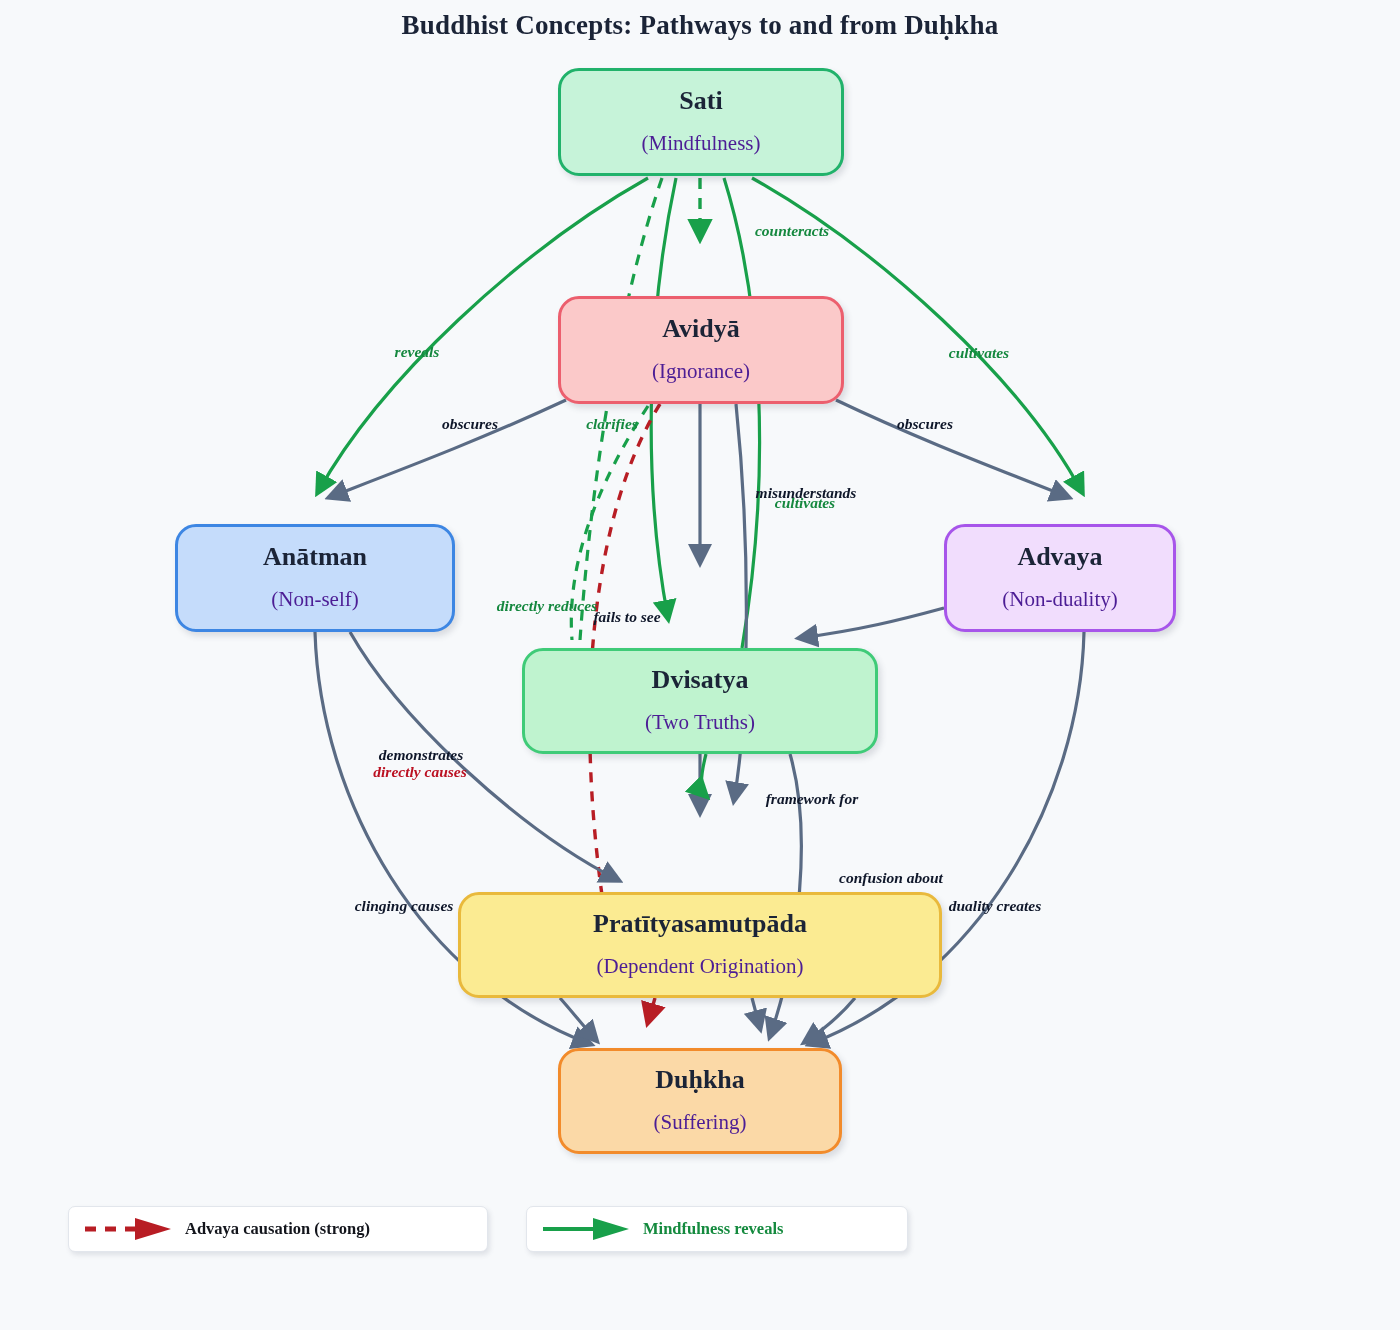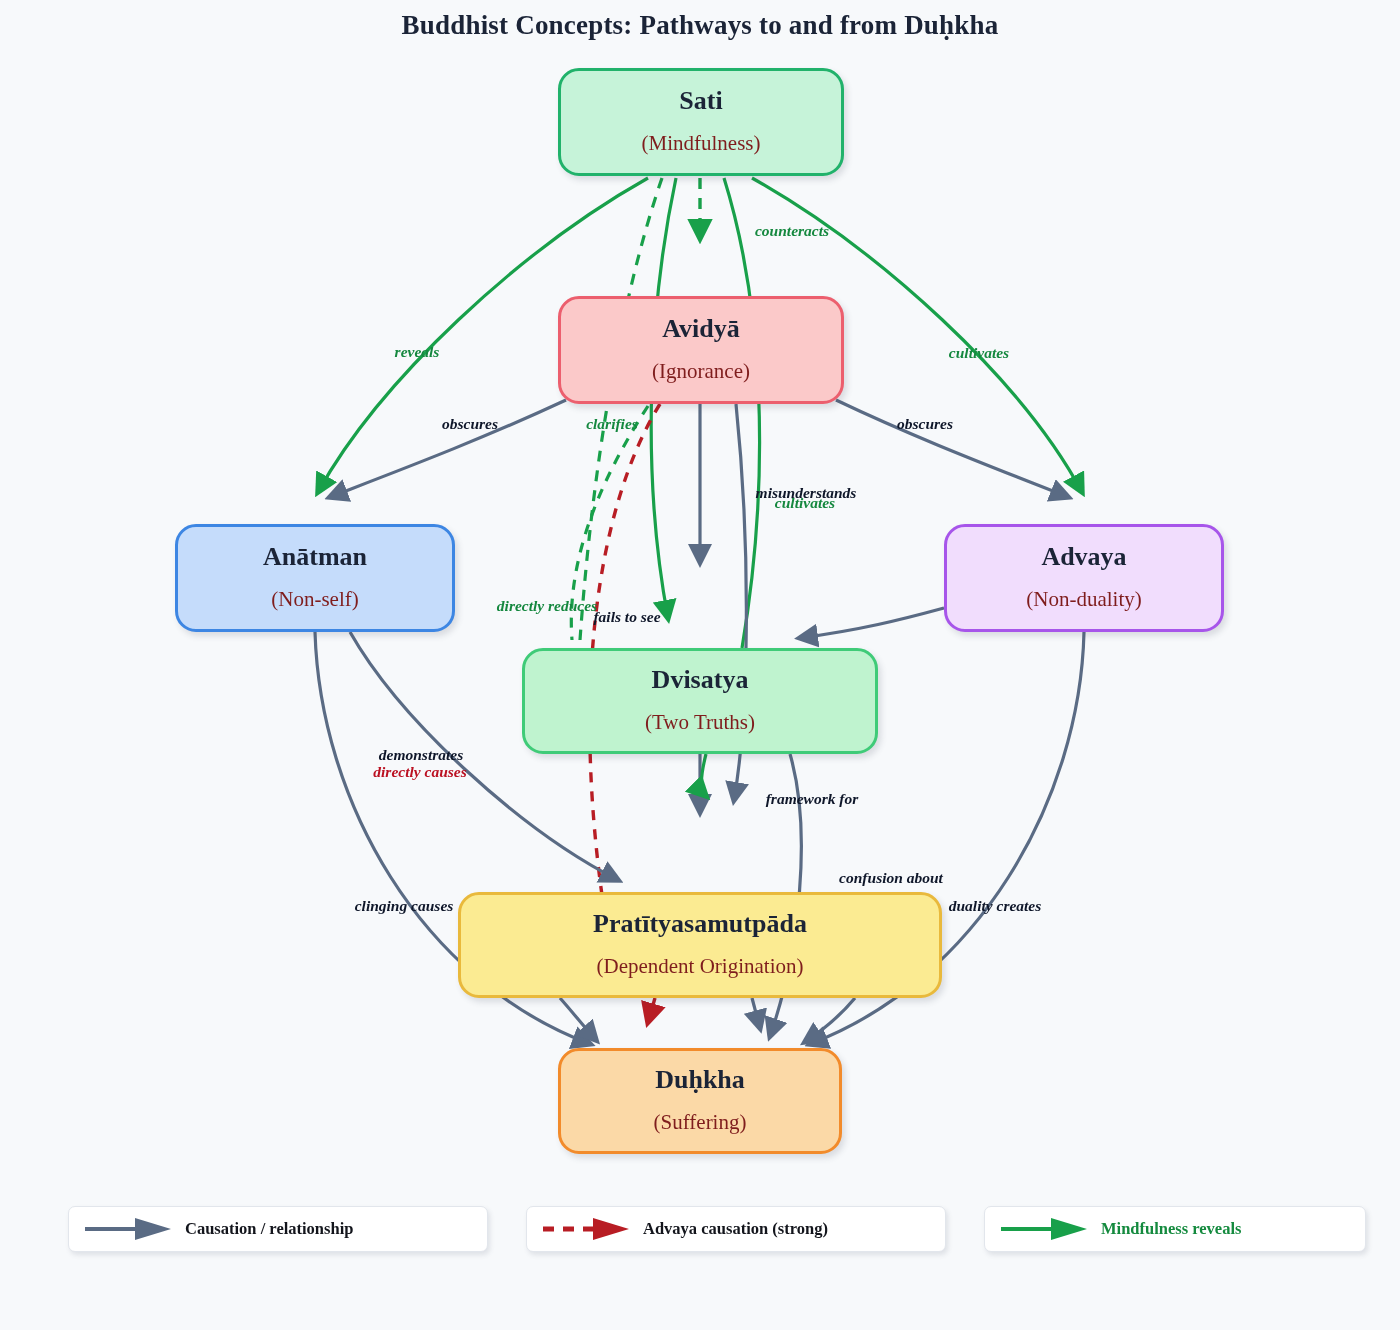--- a/index.html
+++ b/index.html
@@ -44,21 +44,21 @@
     box-shadow: 3px 4px 6px rgba(60,70,90,0.16);
   }
   .node .n-title {
     font-size: 26px;
     font-weight: bold;
     color: #1b2437;
     line-height: 1.15;
   }
   .node .n-sub {
     font-size: 21px;
-    color: #7f1d1d;
+    color: #4c1d95;
     line-height: 1.3;
     margin-top: 14px;
   }
   .edge-label {
     position: absolute;
     font-size: 15.5px;
     font-style: italic;
     font-weight: bold;
     white-space: nowrap;
     color: #0f172a;
@@ -167,21 +167,21 @@
 <div class="node" style="left:558px; top:296px; width:286px; height:108px; background:#fbc9c9; border-color:#ec5f6e;">
   <div class="n-title">Avidyā</div>
   <div class="n-sub">(Ignorance)</div>
 </div>
 
 <div class="node" style="left:175px; top:524px; width:280px; height:108px; background:#c5dcfb; border-color:#3d86e3;">
   <div class="n-title">Anātman</div>
   <div class="n-sub">(Non-self)</div>
 </div>
 
-<div class="node" style="left:944px; top:524px; width:280px; height:108px; background:#f1ddfd; border-color:#a755ea;">
+<div class="node" style="left:944px; top:524px; width:232px; height:108px; background:#f1ddfd; border-color:#a755ea;">
   <div class="n-title">Advaya</div>
   <div class="n-sub">(Non-duality)</div>
 </div>
 
 <div class="node" style="left:522px; top:648px; width:356px; height:106px; background:#bff3cf; border-color:#3fcb78;">
   <div class="n-title">Dvisatya</div>
   <div class="n-sub">(Two Truths)</div>
 </div>
 
 <div class="node" style="left:458px; top:892px; width:484px; height:106px; background:#fbeb92; border-color:#e9b93c;">
@@ -207,27 +207,20 @@
 <div class="edge-label green" style="left:612px; top:424px;">clarifies</div>
 <div class="edge-label" style="left:421px; top:755px;">demonstrates</div>
 <div class="edge-label" style="left:404px; top:906px;">clinging causes</div>
 <div class="edge-label" style="left:944px; top:607px; z-index:-1;">transcends</div>
 <div class="edge-label" style="left:995px; top:906px;">duality creates</div>
 <div class="edge-label" style="left:812px; top:799px;">framework for</div>
 <div class="edge-label" style="left:891px; top:878px;">confusion about</div>
 
 <div class="legend-wrap">
   <div class="legend-row">
-    <div class="legend-item li-w1">
-      <svg class="swatch" width="90" height="26" viewBox="0 0 90 26">
-        <line x1="2" y1="13" x2="54" y2="13" stroke="#5a6b84" stroke-width="4"></line>
-        <path d="M 52 2 L 88 13 L 52 24 z" fill="#5a6b84"></path>
-      </svg>
-      <span class="lg-label">Causation / relationship</span>
-    </div>
 
     <div class="legend-item li-w2">
       <svg class="swatch" width="90" height="26" viewBox="0 0 90 26">
         <line x1="2" y1="13" x2="54" y2="13" stroke="#b81d24" stroke-width="5" stroke-dasharray="11,9"></line>
         <path d="M 52 2 L 88 13 L 52 24 z" fill="#b81d24"></path>
       </svg>
       <span class="lg-label">Advaya causation (strong)</span>
     </div>
 
     <div class="legend-item li-w3 green">

